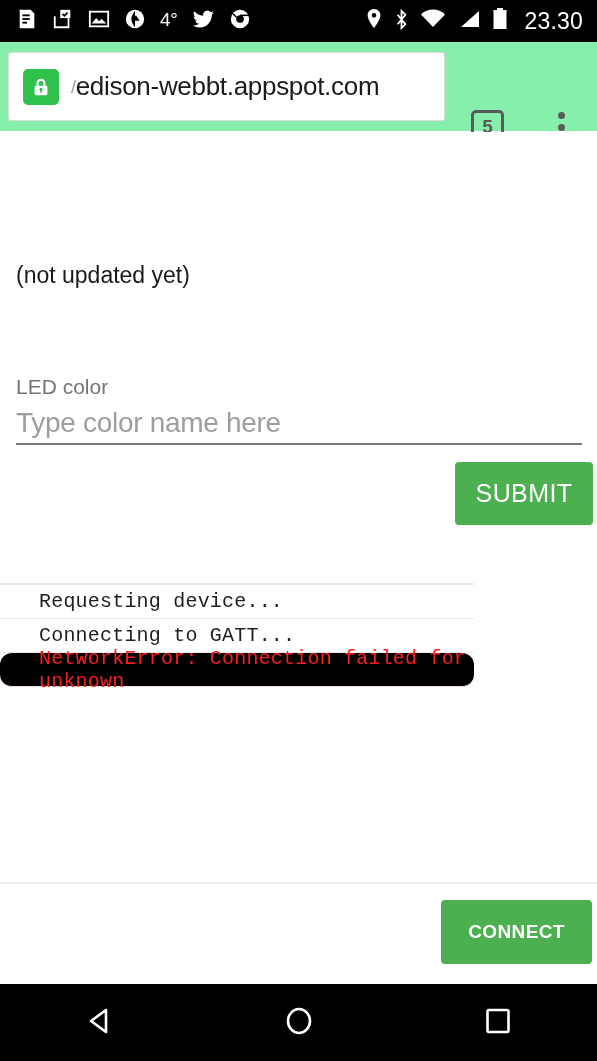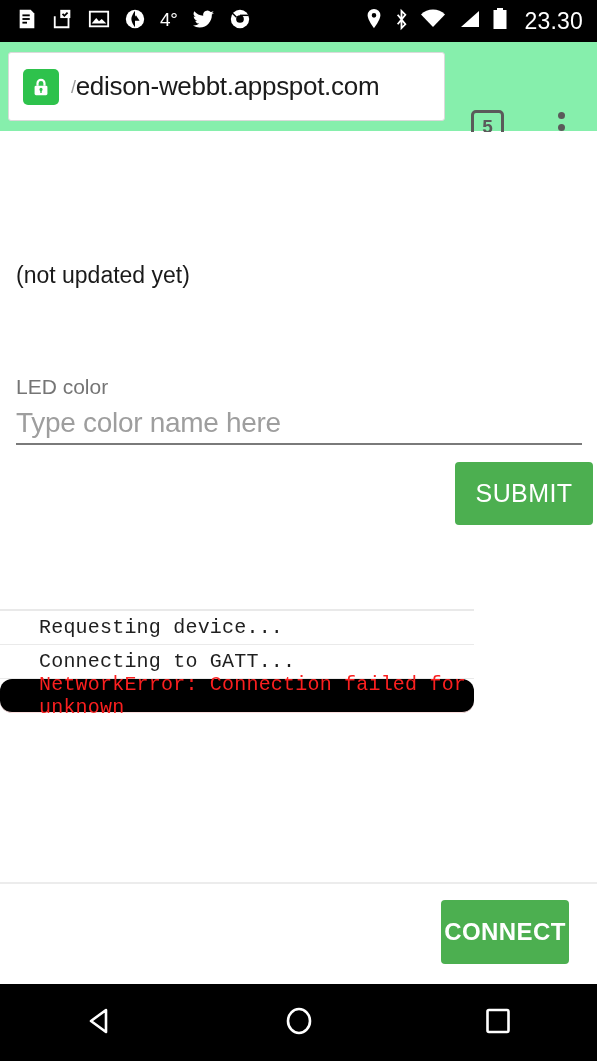--- a/index.html
+++ b/index.html
@@ -99,40 +99,40 @@
     background:#4caf50; color:#fff; border:none; border-radius:4px;
     cursor:pointer; text-align:center;
   }
   .btn-submit{
     position:absolute; left:455px; top:330px; width:138px; height:63px;
     font-size:25px; letter-spacing:.4px;
   }
 
   
   .log{
-    position:absolute; left:0; top:477px; width:474px; height:235px;
+    position:absolute; left:0; top:451px; width:474px; height:235px;
     border-top:2px solid #e9e9e9; background:#fff;
   }
   .log-row{
     height:34px; display:flex; align-items:center;
     padding-left:39px;
     border-bottom:1px solid #eaeaea;
     font-family:"Liberation Mono", monospace;
     font-size:20px; color:#1f1f1f; letter-spacing:.2px;
   }
   .log-row.error{
     background:#000000; color:#fa1f1f; border-bottom-color:#fadddd;border-radius:12px;
   }
   .log-divider{
     position:absolute; left:0; top:750px; width:597px; height:2px;
     background:#ececec;
   }
   .btn-connect{
-    position:absolute; left:441px; top:768px; width:128px; height:64px;
-    font-size:24px; font-weight:700; letter-spacing:.4px;
+    position:absolute; left:441px; top:768px; width:151px; height:64px;
+    font-size:19px; font-weight:700; letter-spacing:.4px;
   }
 
   
   .navbar{
     position:absolute; left:0; top:984px; width:597px; height:77px;
     background:#000; display:flex; align-items:center;
   }
   .navbtn{ flex:1; display:flex; align-items:center; justify-content:center; }
 </style>
 </head>

